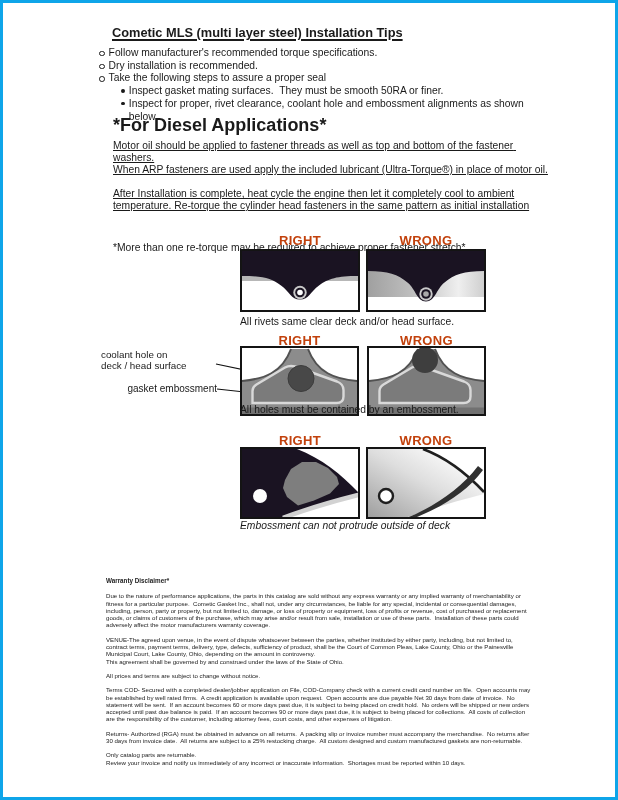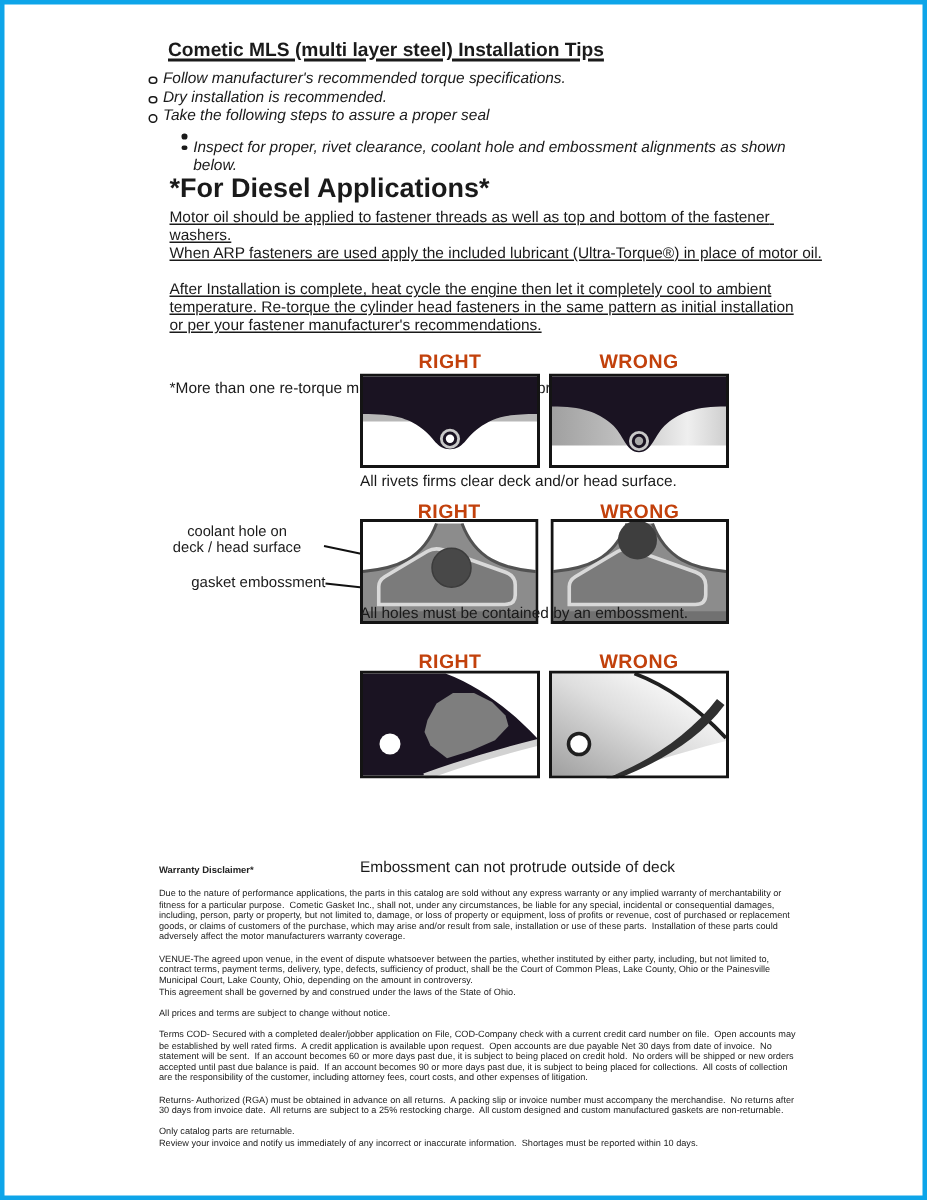--- a/index.html
+++ b/index.html
@@ -9,33 +9,33 @@
     border:3px solid #0ea5e9;box-sizing:border-box;
   }
   .title{
     position:absolute;left:109px;top:22px;margin:0;
     font-size:12.8px;font-weight:bold;
     text-decoration:underline;text-decoration-thickness:1.5px;text-underline-offset:2px;
     white-space:pre-wrap;
   }
   .tips{position:absolute;left:95px;top:44px;width:445px;font-size:10.3px;line-height:12.7px;}
   .tip{display:flex;align-items:flex-start;white-space:pre-wrap;}
-  .tip .txt{white-space:pre-wrap;font-style:italic;}
+  .tip .txt{white-space:pre-wrap;}
   .dot-open{flex:0 0 auto;width:3.6px;height:3.6px;border:1px solid #1a1a1a;border-radius:50%;margin:3.8px 4px 0 1px;}
   .sub .dot-fill{flex:0 0 auto;width:3.8px;height:3.8px;background:#1a1a1a;border-radius:50%;margin:3.8px 4px 0 23px;}
   .diesel{position:absolute;left:110px;top:116px;width:436px;font-size:10.3px;line-height:12px;}
   .diesel h2{margin:0 0 9px 0;font-size:18px;font-weight:bold;}
   .diesel .para{margin:0 0 12px 0;}
   .diesel .line{white-space:pre-wrap;text-decoration:underline;}
   .diesel .note{margin-top:30px;white-space:pre-wrap;}
   .fig-label{position:absolute;width:120px;text-align:center;font-size:13px;font-weight:bold;letter-spacing:0.3px;color:#c2410c;}
   .fig-panel{position:absolute;}
   .fig-panel svg{display:block;}
   .fig-caption{position:absolute;left:237px;font-size:10.3px;line-height:12.3px;white-space:pre-wrap;}
-  .callouts{position:absolute;left:98px;top:346px;width:114px;text-align:center;font-size:9.8px;line-height:11.2px;color:#1a1a1a;}
+  .callouts{position:absolute;left:98px;top:346px;width:114px;text-align:left;font-size:9.8px;line-height:11.2px;color:#1a1a1a;}
   .callout-emb{position:absolute;left:98px;top:380px;width:116px;text-align:right;font-size:10px;color:#1a1a1a;}
   .leaders{position:absolute;left:205px;top:352px;pointer-events:none;}
   .legal{position:absolute;left:103px;top:574px;width:427px;font-size:6.1px;line-height:7.3px;color:#222222;}
   .legal .lh{font-weight:bold;margin:0 0 8px 0;font-size:6.3px;}
   .legal p{margin:0 0 7px 0;white-space:pre-wrap;}
   .legal .tight{margin:0;white-space:pre-wrap;}
   .legal .group{margin:0 0 7px 0;}
   .doc-code{position:absolute;left:387px;top:757px;font-size:12.5px;color:#a16207;margin-top:48px;}
 </style>
 </head>
@@ -53,37 +53,37 @@
     <div class="tip">
       <span class="dot-open"></span>
       <span class="txt">Dry installation is recommended.</span>
     </div>
     <div class="tip">
       <span class="dot-open"></span>
       <span class="txt">Take the following steps to assure a proper seal</span>
     </div>
     <div class="tip sub">
       <span class="dot-fill"></span>
+      <span class="txt">Inspect gasket mating surfaces.  They must be smooth 50RA or finer.</span>
     </div>
     <div class="tip sub">
       <span class="dot-fill"></span>
       <span class="txt">Inspect for proper, rivet clearance, coolant hole and embossment alignments as shown below.</span>
     </div>
   </div>
 
   <div class="diesel">
     <h2>*For Diesel Applications*</h2>
     <div class="para">
       <div class="line">Motor oil should be applied to fastener threads as well as top and bottom of the fastener washers.</div>
       <div class="line">When ARP fasteners are used apply the included lubricant (Ultra-Torque®) in place of motor oil.</div>
     </div>
     <div class="para">
       <div class="line">After Installation is complete, heat cycle the engine then let it completely cool to ambient</div>
       <div class="line">temperature. Re-torque the cylinder head fasteners in the same pattern as initial installation</div>
-      <div class="line">or per your fastener manufacturer's recommendations.</div>
     </div>
     <div class="note">*More than one re-torque may be required to achieve proper fastener stretch*</div>
   </div>
 
   <div class="fig-label" style="left:237px;top:230px;">RIGHT</div>
   <div class="fig-label" style="left:363px;top:230px;">WRONG</div>
 
   <div class="fig-panel" style="left:237px;top:246px;">
     <svg width="120" height="63" viewBox="0 0 120 63">
       <rect x="0" y="0" width="120" height="63" fill="#ffffff"></rect>
@@ -113,21 +113,21 @@
       <path d="M2,2 H118 V22 C98,22 88,25.5 78.5,33.5 C70,40.5 69,52.5 60,52.5 C51,52.5 50,40.5 41.5,33.5 C32,25.5 22,22 2,22 Z" fill="#1a1322"></path>
       <g>
         <circle cx="60" cy="45" r="6.7" fill="#c9c9c9"></circle>
         <circle cx="60" cy="45" r="4.8" fill="#1a1322"></circle>
         <circle cx="60" cy="45" r="2.8" fill="#a9a9a9"></circle>
       </g>
       <rect x="1" y="1" width="118" height="61" fill="none" stroke="#141414" stroke-width="2"></rect>
     </svg>
   </div>
 
-  <div class="fig-caption" style="top:313px;">All rivets firms clear deck and/or head surface.</div>
+  <div class="fig-caption" style="top:313px;">All rivets same clear deck and/or head surface.</div>
 
   <div class="fig-label" style="left:237px;top:330px;width:119px;">RIGHT</div>
   <div class="fig-label" style="left:364px;top:330px;width:119px;">WRONG</div>
 
   <div class="callouts">
     <div>coolant hole on</div>
     <div>deck / head surface</div>
   </div>
   <div class="callout-emb">gasket embossment</div>
 
@@ -190,21 +190,21 @@
       </defs>
       <rect x="0" y="0" width="120" height="72" fill="#ffffff"></rect>
       <path d="M2,2 H57 C81,11 102,28 118,45 L118,47 C92,53.5 64,62 42,70 L2,70 Z" fill="url(#bandGrad3)"></path>
       <path d="M57,2 C81,11 102,28 118,45" fill="none" stroke="#1f1f1f" stroke-width="2.6"></path>
       <path d="M38,72 C66,61 94,43 112,19 L117,23 C100,46 74,61 46,72 Z" fill="#303030"></path>
       <circle cx="20" cy="49" r="7" fill="#ffffff" stroke="#1f1f1f" stroke-width="2.4"></circle>
       <rect x="1" y="1" width="118" height="70" fill="none" stroke="#141414" stroke-width="2"></rect>
     </svg>
   </div>
 
-  <div class="fig-caption" style="top:545px;">
+  <div class="fig-caption" style="top:492px;font-style:italic;">
     <div>Embossment can not protrude outside of deck</div>
   </div>
 
   <div class="legal">
     <div class="lh">Warranty Disclaimer*</div>
     <p>Due to the nature of performance applications, the parts in this catalog are sold without any express warranty or any implied warranty of merchantability or fitness for a particular purpose.  Cometic Gasket Inc., shall not, under any circumstances, be liable for any special, incidental or consequential damages, including, person, party or property, but not limited to, damage, or loss of property or equipment, loss of profits or revenue, cost of purchased or replacement goods, or claims of customers of the purchase, which may arise and/or result from sale, installation or use of these parts.  Installation of these parts could adversely affect the motor manufacturers warranty coverage.</p>
     <div class="group">
       <div class="tight">VENUE-The agreed upon venue, in the event of dispute whatsoever between the parties, whether instituted by either party, including, but not limited to, contract terms, payment terms, delivery, type, defects, sufficiency of product, shall be the Court of Common Pleas, Lake County, Ohio or the Painesville Municipal Court, Lake County, Ohio, depending on the amount in controversy.</div>
       <div class="tight">This agreement shall be governed by and construed under the laws of the State of Ohio.</div>
     </div>

